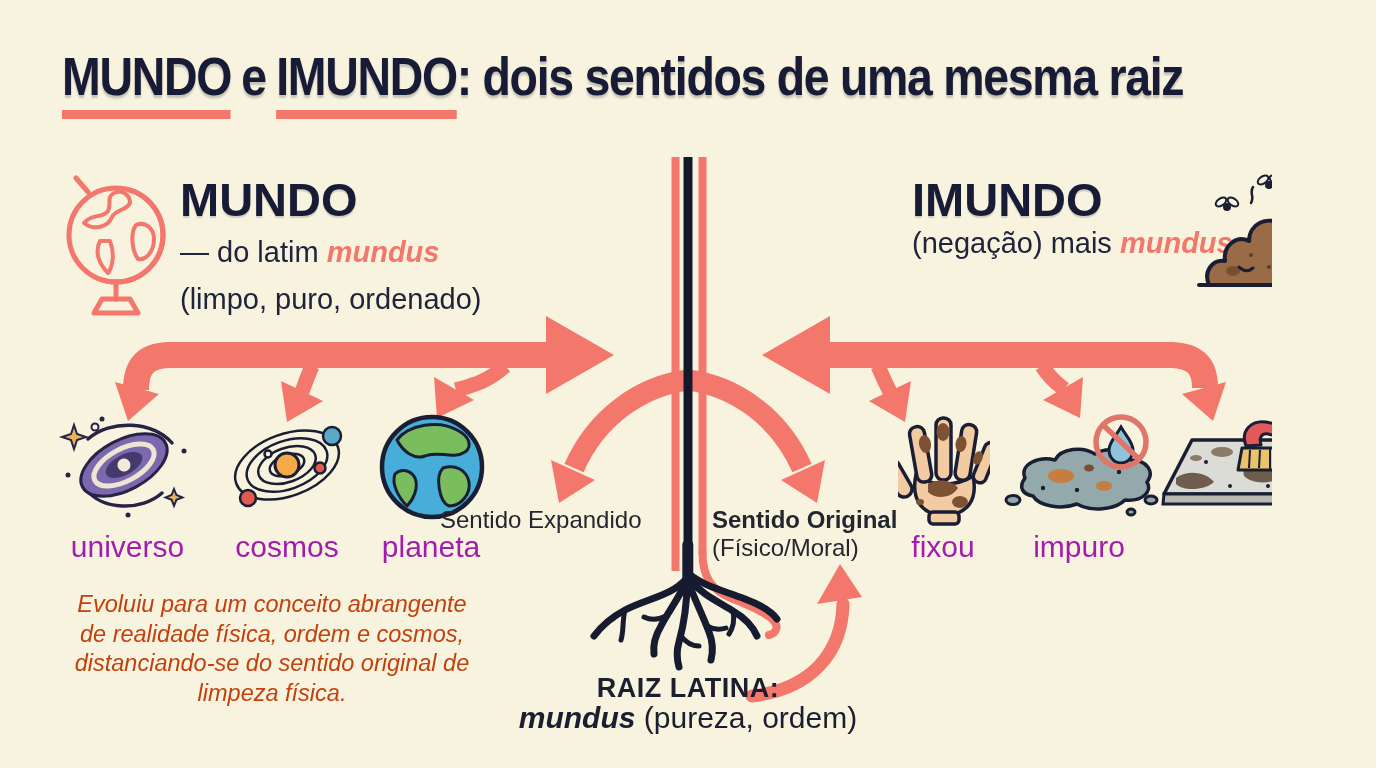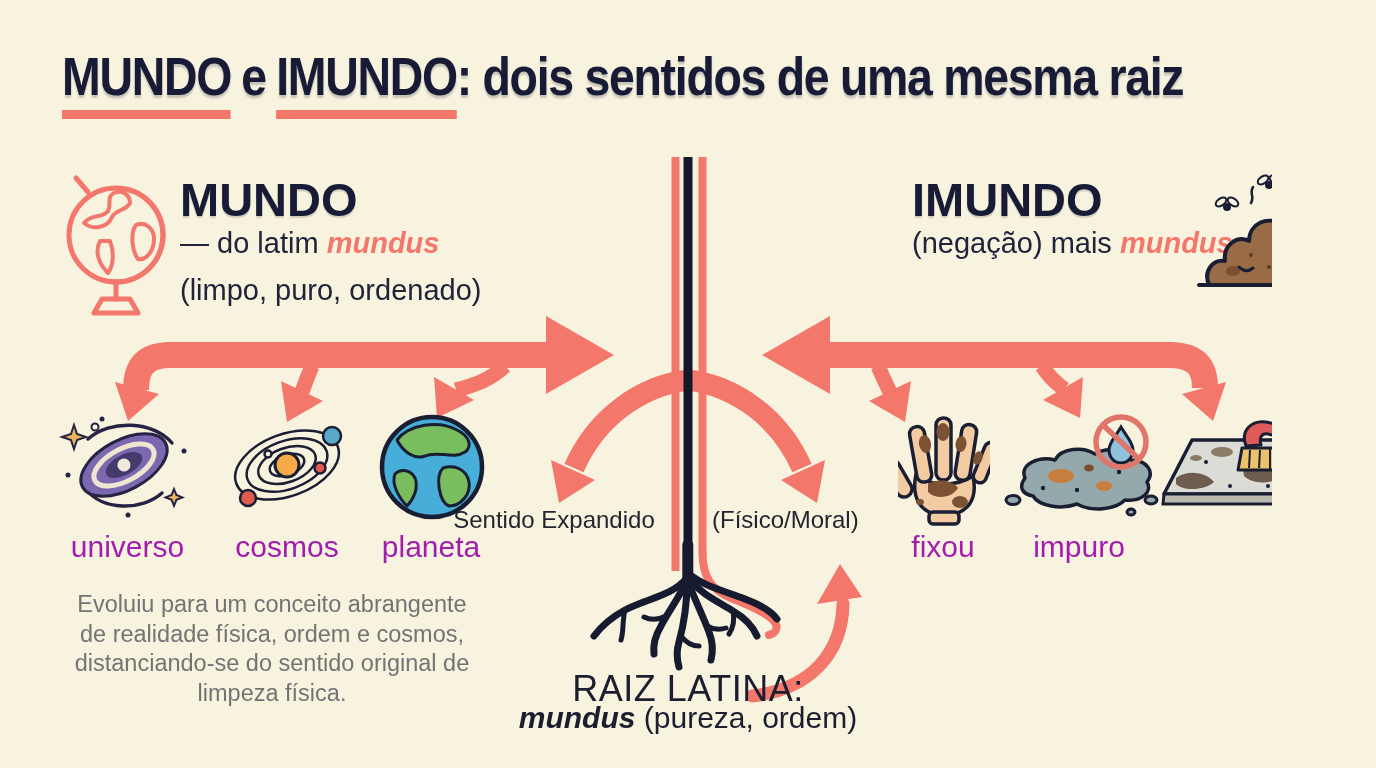--- a/index.html
+++ b/index.html
@@ -8,32 +8,32 @@
   .abs{position:absolute;}
   .title{left:62px;top:46px;font-size:54px;font-weight:bold;letter-spacing:-1.5px;
          white-space:nowrap;line-height:60px;color:#181B36;
          transform:scaleX(.86);transform-origin:0 50%;
          text-shadow:0 3px 2px rgba(25,28,50,.22);}
   .uw{border-bottom:9px solid #F3776B;padding-bottom:4px;}
   .title-connector{margin:0 12px;}
   .h-block{white-space:nowrap;}
   .section-heading{font-size:47px;font-weight:bold;line-height:52px;color:#181B36;
                    text-shadow:0 2px 1px rgba(25,28,50,.18);}
-  .etym{font-size:29px;line-height:35px;color:#20243A;}
+  .etym{margin-top:9px;font-size:29px;line-height:35px;color:#20243A;}
   .accent{color:#F3776B;font-weight:bold;font-style:italic;}
   .sense-label{font-size:30px;font-weight:normal;text-align:center;color:#a21caf;}
   .sentido{font-size:24px;line-height:28px;color:#23262F;}
-  .sentido-left{left:440px;top:506px;width:228px;text-align:center;}
+  .sentido-left{left:440px;top:506px;width:228px;text-align:left;}
   .sentido-right{left:712px;top:506px;width:240px;text-align:left;}
   .bold{font-weight:bold;}
-  .desc{font-size:23.5px;line-height:29.5px;color:#737373;text-align:center;}
+  .desc{font-size:23.5px;line-height:29.5px;color:#c2410c;text-align:center;font-style:italic;}
   .desc-left{left:62px;top:590px;width:420px;}
   .desc-right{left:912px;top:590px;width:400px;}
   .raiz{left:518px;top:674px;width:340px;text-align:center;color:#1B1E2E;}
-  .raiz-line1{font-size:36px;font-weight:normal;line-height:29px;letter-spacing:.5px;}
+  .raiz-line1{font-size:27px;font-weight:bold;line-height:29px;letter-spacing:.5px;}
   .raiz-line2{font-size:30px;line-height:29px;}
   .raiz-term{font-weight:bold;font-style:italic;}
 </style>
 </head>
 <body>
 
 <div class="stage">
 
   <svg class="abs" style="left:0;top:0" width="1376" height="768" viewBox="0 0 1376 768">
 
@@ -247,20 +247,21 @@
   <div class="abs sense-label" style="left:55px;top:530px;width:145px">universo</div>
   <div class="abs sense-label" style="left:227px;top:530px;width:120px">cosmos</div>
   <div class="abs sense-label" style="left:371px;top:530px;width:120px">planeta</div>
   <div class="abs sense-label" style="left:893px;top:530px;width:100px">fixou</div>
   <div class="abs sense-label" style="left:1028px;top:530px;width:102px">impuro</div>
 
   <div class="abs sentido sentido-left">
     <div>Sentido Expandido</div>
   </div>
   <div class="abs sentido sentido-right">
+    <div class="bold">Sentido Original</div>
     <div>(Físico/Moral)</div>
   </div>
 
   <div class="abs desc desc-left">Evoluiu para um conceito abrangente de realidade física, ordem e cosmos, distanciando-se do sentido original de limpeza física.</div>
 
   <div class="abs raiz">
     <div class="raiz-line1">RAIZ LATINA:</div>
     <div class="raiz-line2"><span class="raiz-term">mundus</span><span> (pureza, ordem)</span></div>
   </div>
 

